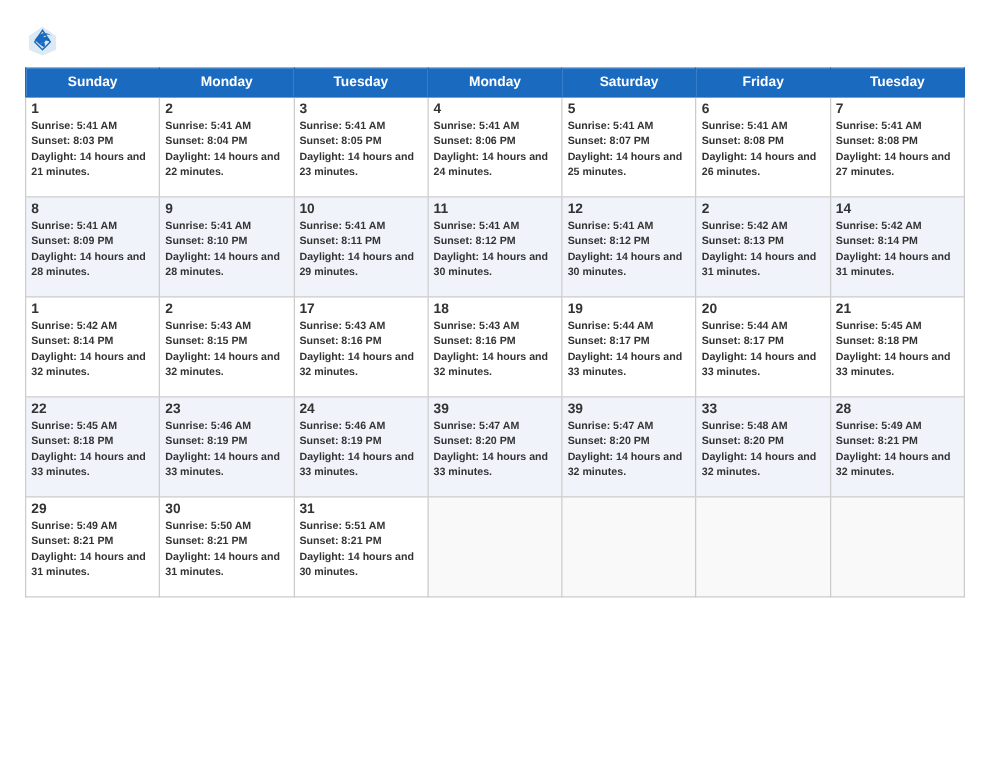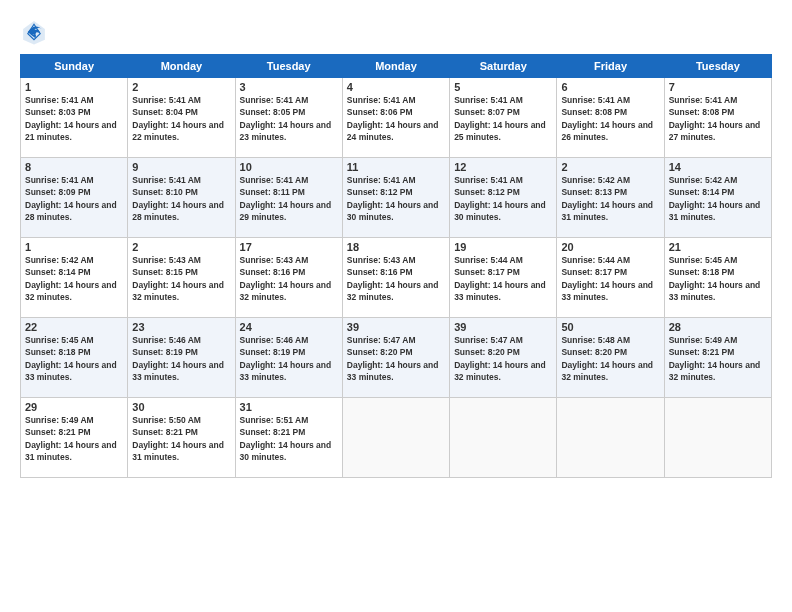--- a/index.html
+++ b/index.html
@@ -236,21 +236,21 @@
           </td>
           <td>
             <span class="day-num">39</span>
         <div class="day-info">Sunrise: 5:47 AM<br>Sunset: 8:20 PM<br>Daylight: 14 hours and 33 minutes.</div>
           </td>
           <td>
             <span class="day-num">39</span>
         <div class="day-info">Sunrise: 5:47 AM<br>Sunset: 8:20 PM<br>Daylight: 14 hours and 32 minutes.</div>
           </td>
           <td>
-            <span class="day-num">50</span>
+            <span class="day-num">33</span>
         <div class="day-info">Sunrise: 5:48 AM<br>Sunset: 8:20 PM<br>Daylight: 14 hours and 32 minutes.</div>
           </td>
           <td>
             <span class="day-num">28</span>
         <div class="day-info">Sunrise: 5:49 AM<br>Sunset: 8:21 PM<br>Daylight: 14 hours and 32 minutes.</div>
           </td>
         </tr>
         <tr>
           <td>
             <span class="day-num">29</span>

